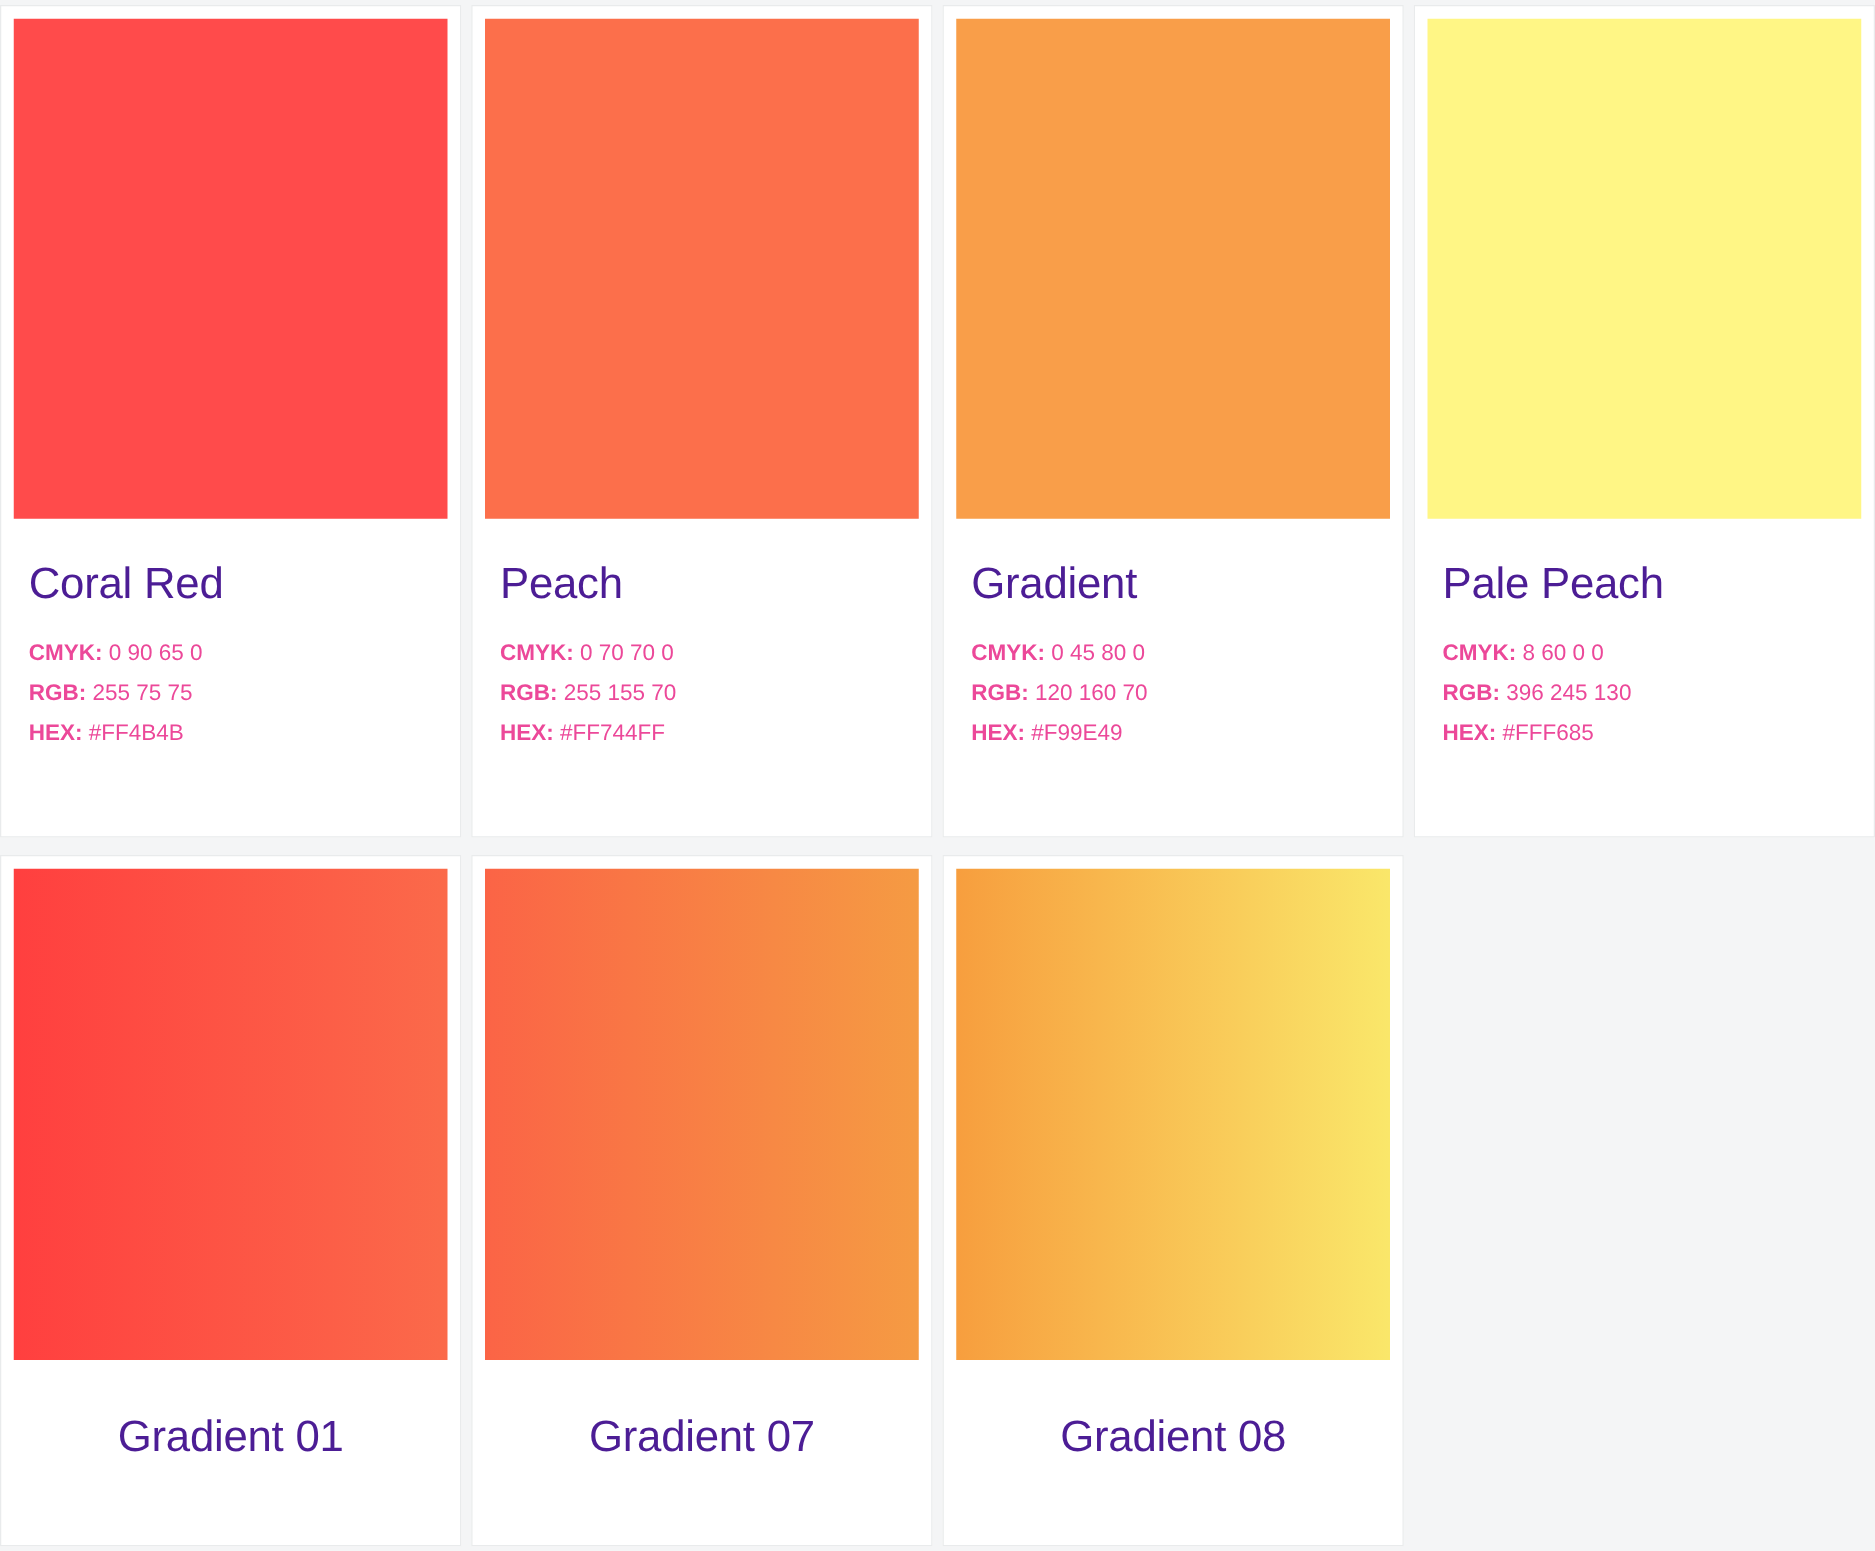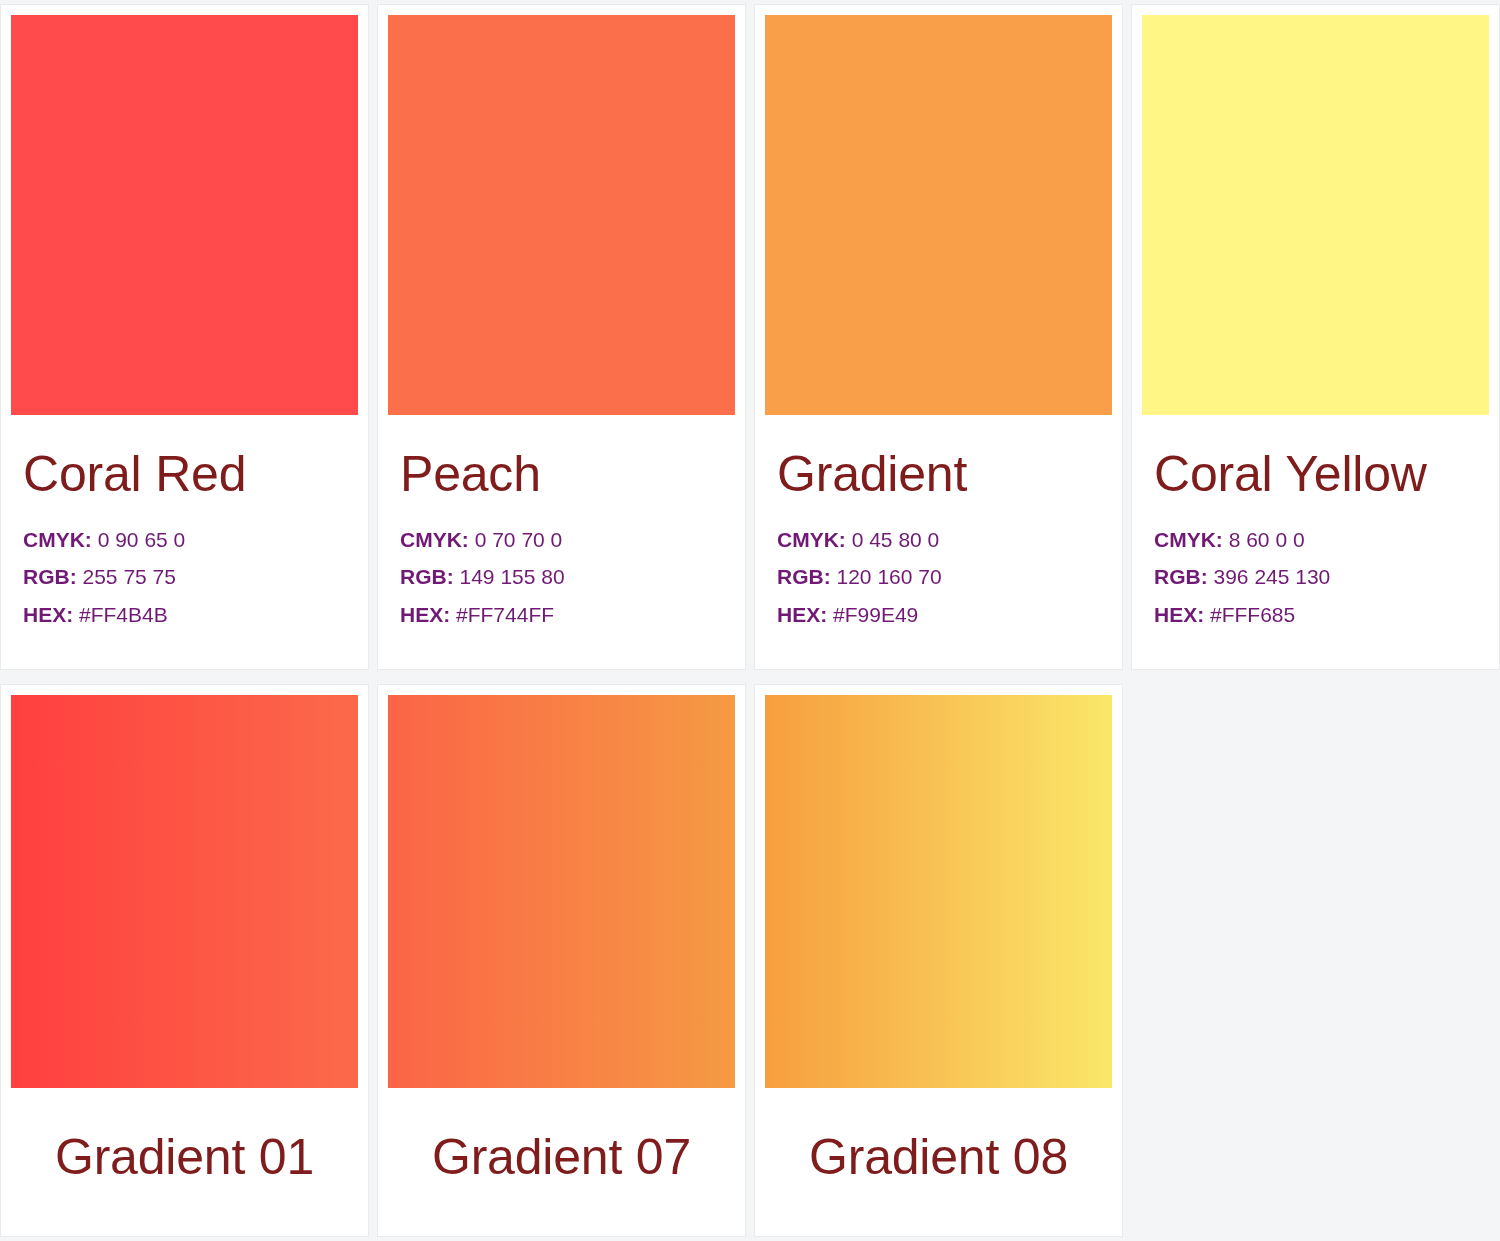--- a/index.html
+++ b/index.html
@@ -80,42 +80,42 @@
     box-sizing: border-box;
   }
   .row-solid .card-body {
     padding-top: 34px;
   }
   .row-gradient .card-body {
     padding-top: 44px;
   }
 
   .color-name {
-    font-size: 50px;
+    font-size: 35px;
     font-weight: 400;
     line-height: 1.0;
-    color: #7f1d1d;
+    color: #4c1d95;
     letter-spacing: -0.2px;
     margin: 0 0 22px 0;
     white-space: nowrap;
   }
   .row-gradient .color-name {
     margin-bottom: 0;
     text-align: center;
   }
 
   .spec-list {
     margin: 0;
     padding: 0;
     list-style: none;
   }
   .spec-row {
-    font-size: 21px;
+    font-size: 18px;
     line-height: 1.78;
-    color: #701a75;
+    color: #ec4899;
     white-space: nowrap;
   }
   .spec-key {
     font-weight: 700;
   }
   .spec-val {
     font-weight: 400;
   }
 </style>
 </head>
@@ -150,21 +150,21 @@
       <div class="color-chip" style="background: rgb(252, 111, 75);"></div>
       <div class="card-body">
         <div class="color-name">Peach</div>
         <ul class="spec-list">
           <li class="spec-row">
             <span class="spec-key">CMYK:</span>
             <span class="spec-val">0 70 70 0</span>
           </li>
           <li class="spec-row">
             <span class="spec-key">RGB:</span>
-            <span class="spec-val">149 155 80</span>
+            <span class="spec-val">255 155 70</span>
           </li>
           <li class="spec-row">
             <span class="spec-key">HEX:</span>
             <span class="spec-val">#FF744FF</span>
           </li>
         </ul>
       </div>
     </div>
 
     <div class="swatch-card">
@@ -184,21 +184,21 @@
             <span class="spec-key">HEX:</span>
             <span class="spec-val">#F99E49</span>
           </li>
         </ul>
       </div>
     </div>
 
     <div class="swatch-card">
       <div class="color-chip" style="background: rgb(255, 246, 133);"></div>
       <div class="card-body">
-        <div class="color-name">Coral Yellow</div>
+        <div class="color-name">Pale Peach</div>
         <ul class="spec-list">
           <li class="spec-row">
             <span class="spec-key">CMYK:</span>
             <span class="spec-val">8 60 0 0</span>
           </li>
           <li class="spec-row">
             <span class="spec-key">RGB:</span>
             <span class="spec-val">396 245 130</span>
           </li>
           <li class="spec-row">

